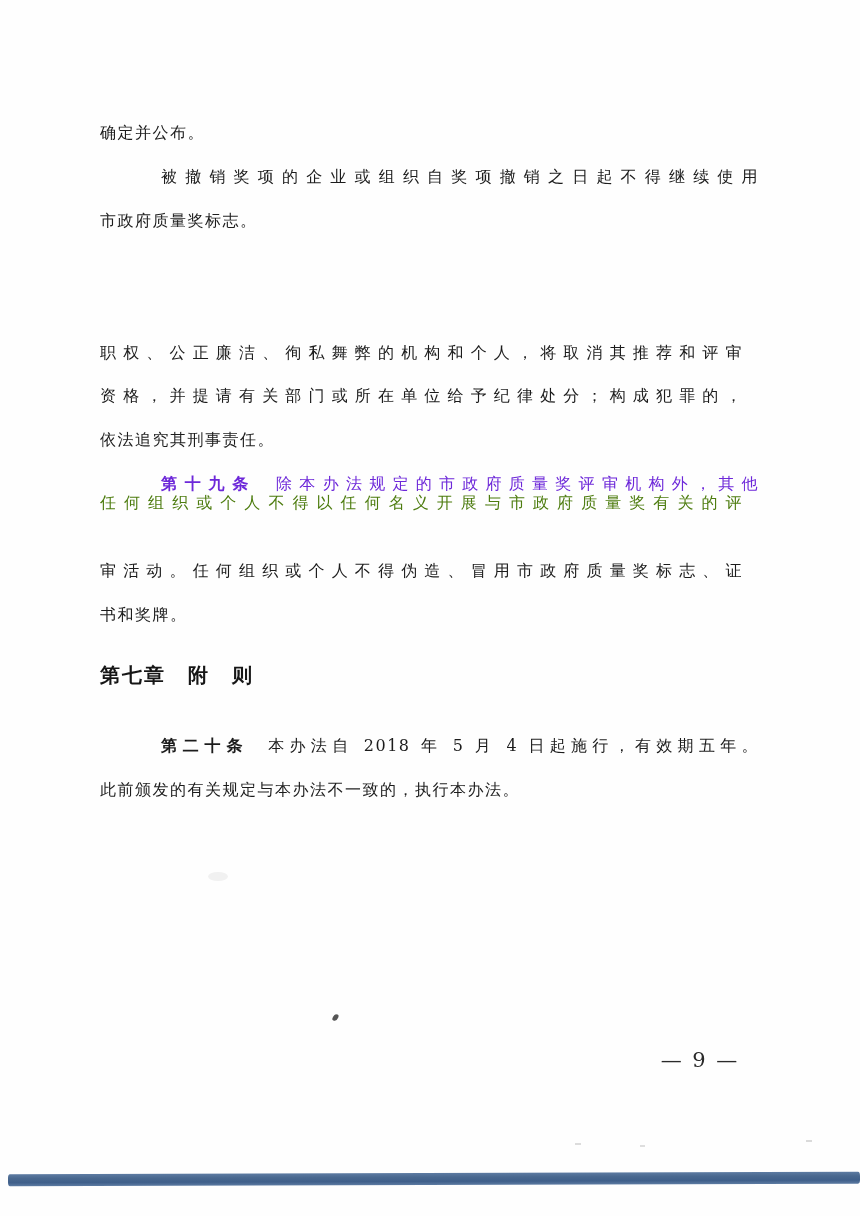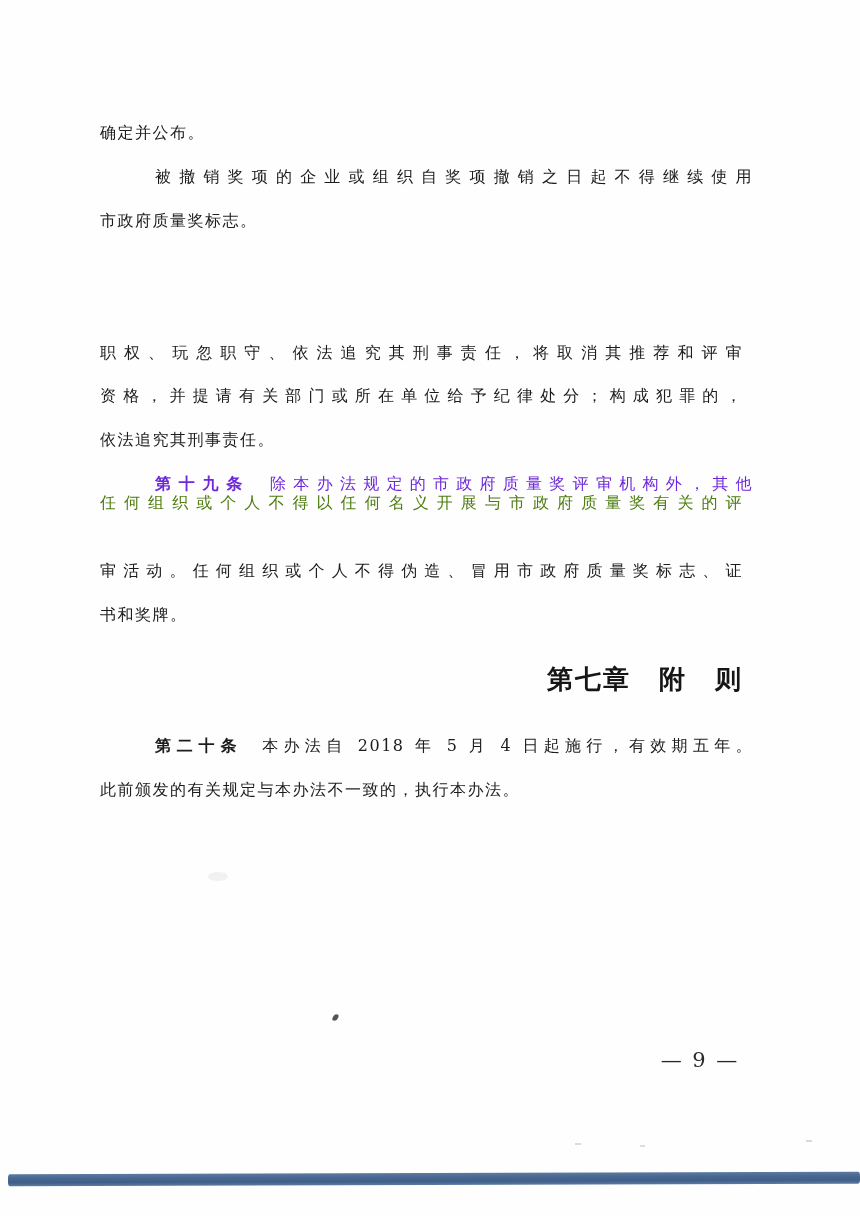--- a/index.html
+++ b/index.html
@@ -23,38 +23,38 @@
     color: #1c1c1c;
     letter-spacing: 1.5px;
     white-space: nowrap;
   }
   .line.just {
     white-space: normal;
     text-align: justify;
     text-align-last: justify;
   }
   .line.indent {
-    left: 155px;
+    left: 161px;
     width: 598px;
   }
   .lead {
     font-family: "DejaVu Sans", sans-serif;
     font-weight: bold;
     margin-right: 20px;
     letter-spacing: 2px;
   }
   .heading {
     position: absolute;
     left: 100px;
     top: 662px;
     width: 643px;
-    text-align: right;
+    text-align: left;
     font-family: "DejaVu Sans", sans-serif;
     font-weight: bold;
-    font-size: 26px;
+    font-size: 20px;
     color: #161616;
     letter-spacing: 2px;
   }
   .page-number {
     position: absolute;
     left: 630px;
     top: 1048px;
     width: 140px;
     text-align: center;
     font-size: 21px;
@@ -98,21 +98,21 @@
     <span>被撤销奖项的企业或组织自奖项撤销之日起不得继续使用</span>
   </div>
 
   <div class="line" style="top: 206px; color: rgb(28, 28, 28);">
     <span>市政府质量奖标志。</span>
   </div>
 
 
 
   <div class="line just" style="top: 338px; color: rgb(28, 28, 28);">
-    <span>职权、玩忽职守、依法追究其刑事责任，将取消其推荐和评审</span>
+    <span>职权、公正廉洁、徇私舞弊的机构和个人，将取消其推荐和评审</span>
   </div>
 
   <div class="line just" style="top: 381px; color: rgb(28, 28, 28);">
     <span>资格，并提请有关部门或所在单位给予纪律处分；构成犯罪的，</span>
   </div>
 
   <div class="line" style="top: 425px; color: rgb(28, 28, 28);">
     <span>依法追究其刑事责任。</span>
   </div>
 

